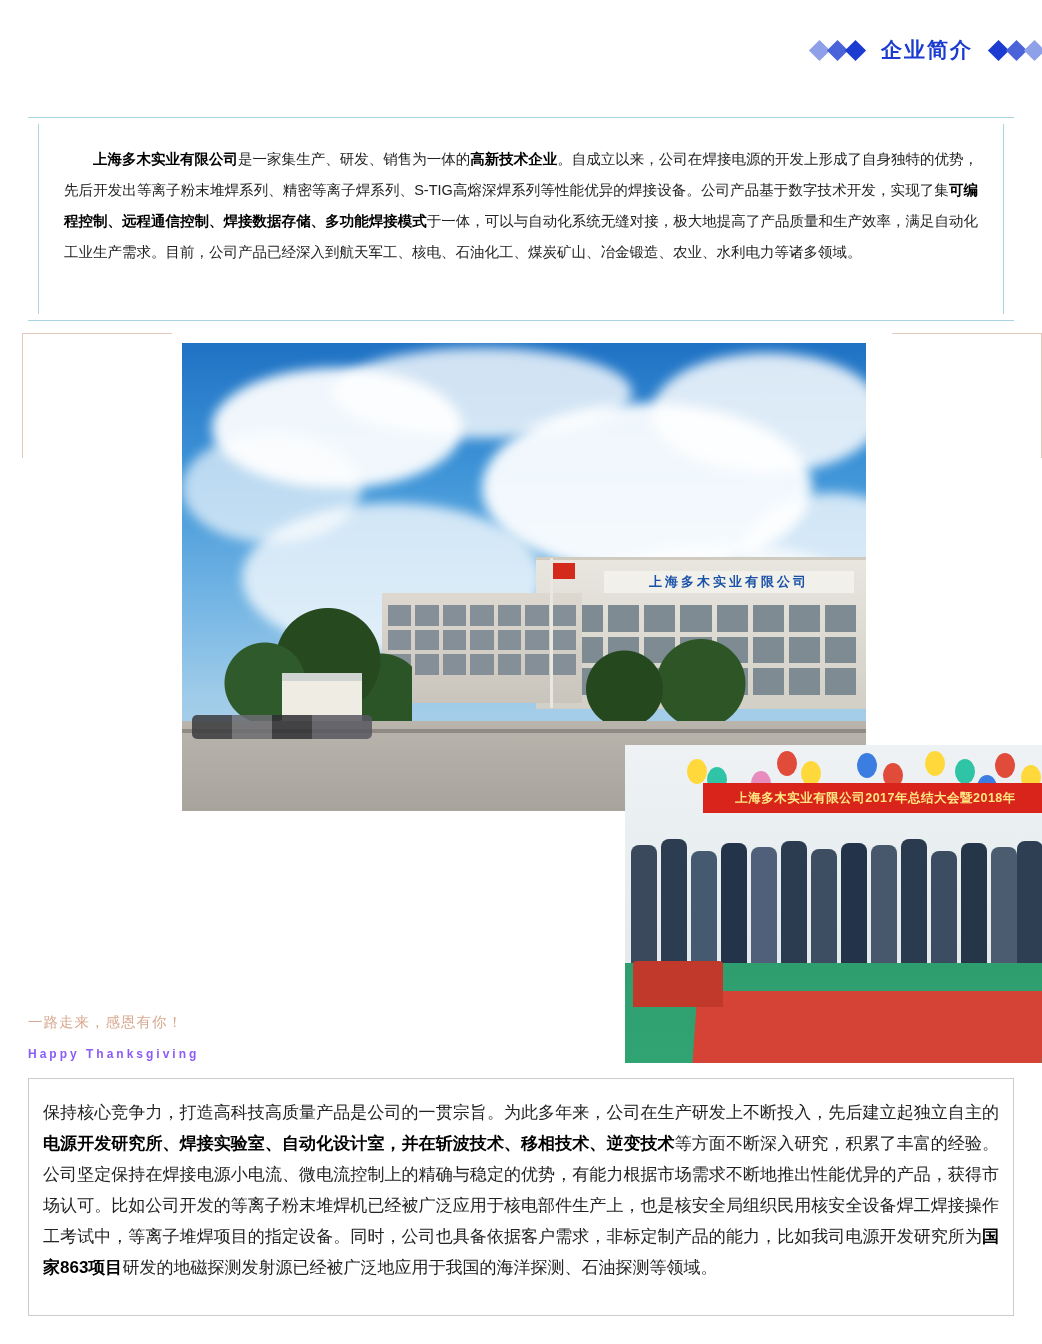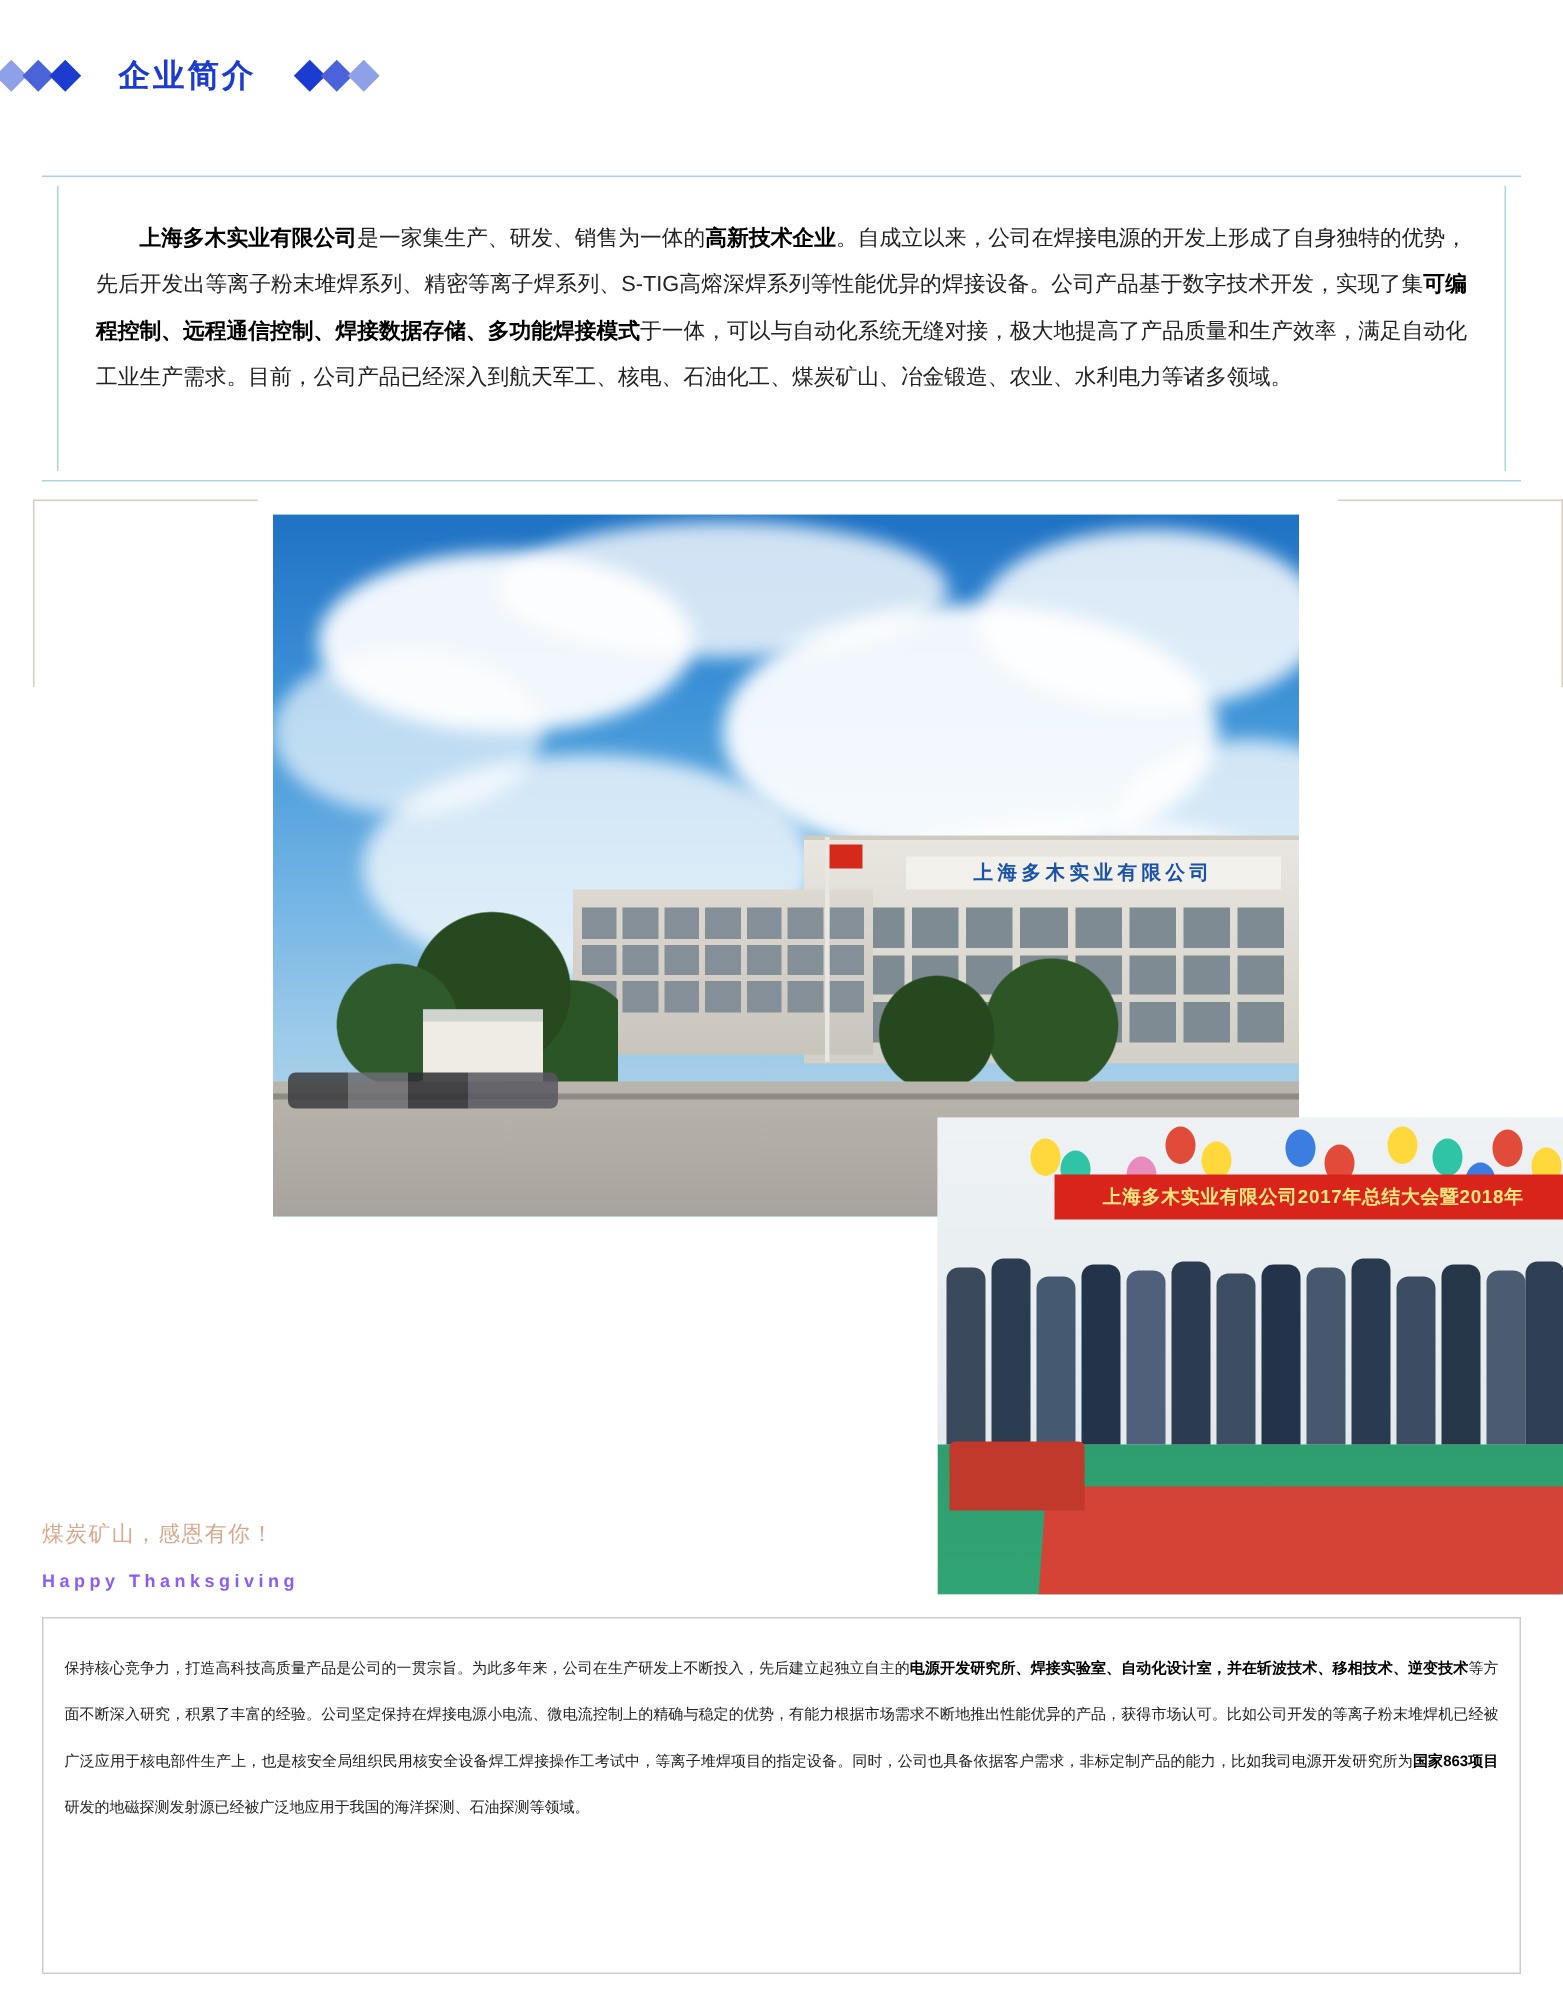--- a/index.html
+++ b/index.html
@@ -19,22 +19,22 @@
 
   
   .title-row {
     position: absolute;
     top: 28px;
     left: 0;
     width: 1042px;
     height: 44px;
     display: flex;
     align-items: center;
-    justify-content: flex-start;
-    gap: 28px;
+    justify-content: flex-end;
+    gap: 18px;
   }
   .diamond-group {
     display: flex;
     align-items: center;
     gap: 3px;
   }
   .dia {
     width: 15px; height: 15px;
     background: #1b3bd1;
     transform: rotate(45deg);
@@ -348,21 +348,21 @@
     left: 28px;
     top: 1078px;
     width: 986px;
     height: 238px;
     border: 1px solid #cccccc;
     background: #fff;
   }
   .bottom-text {
     position: absolute;
     left: 14px; right: 14px; top: 18px;
-    font-size: 10px;
+    font-size: 17px;
     line-height: 31px;
     color: #222;
     text-align: justify;
   }
   .bottom-text b { font-weight: bold; color: #000; }
 </style>
 </head>
 <body>
 
 <div class="page">
@@ -496,20 +496,20 @@
         <div class="person" style="left:276px;height:124px;background:#2a3b4f;"></div>
         <div class="person" style="left:306px;height:112px;background:#3c4d62;"></div>
         <div class="person" style="left:336px;height:120px;background:#253649;"></div>
         <div class="person" style="left:366px;height:116px;background:#4b5c71;"></div>
         <div class="person" style="left:392px;height:122px;background:#2e3f54;"></div>
       </div>
       <div class="gp-table"></div>
     </div>
   </div>
 
-  <div class="thanks-cn">煤炭矿山，感恩有你！</div>
+  <div class="thanks-cn">一路走来，感恩有你！</div>
   <div class="thanks-en">Happy Thanksgiving</div>
 
   <div class="bottom-box">
     <div class="bottom-text">保持核心竞争力，打造高科技高质量产品是公司的一贯宗旨。为此多年来，公司在生产研发上不断投入，先后建立起独立自主的<b>电源开发研究所、焊接实验室、自动化设计室，并在斩波技术、移相技术、逆变技术</b>等方面不断深入研究，积累了丰富的经验。公司坚定保持在焊接电源小电流、微电流控制上的精确与稳定的优势，有能力根据市场需求不断地推出性能优异的产品，获得市场认可。比如公司开发的等离子粉末堆焊机已经被广泛应用于核电部件生产上，也是核安全局组织民用核安全设备焊工焊接操作工考试中，等离子堆焊项目的指定设备。同时，公司也具备依据客户需求，非标定制产品的能力，比如我司电源开发研究所为<b>国家863项目</b>研发的地磁探测发射源已经被广泛地应用于我国的海洋探测、石油探测等领域。</div>
   </div>
 
 </div>
 
 </body></html>

